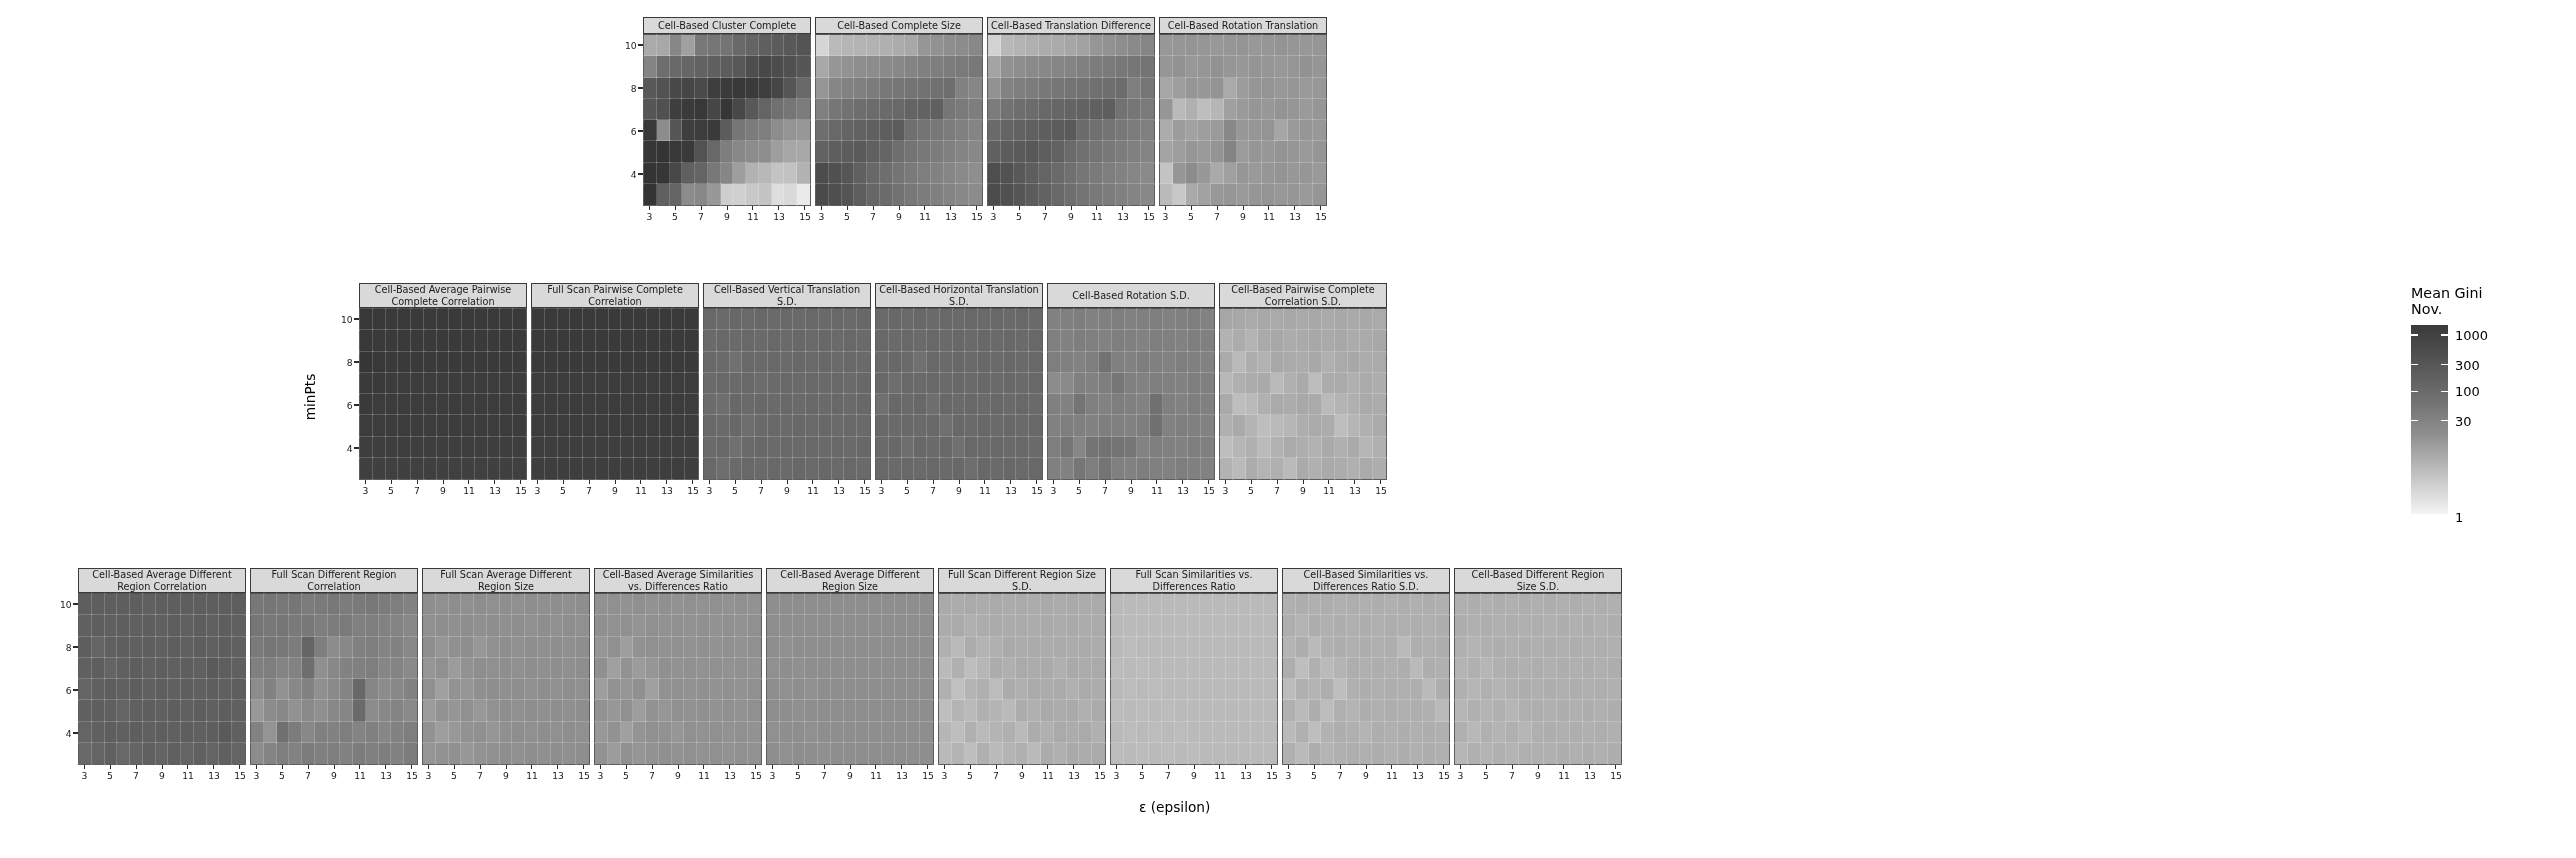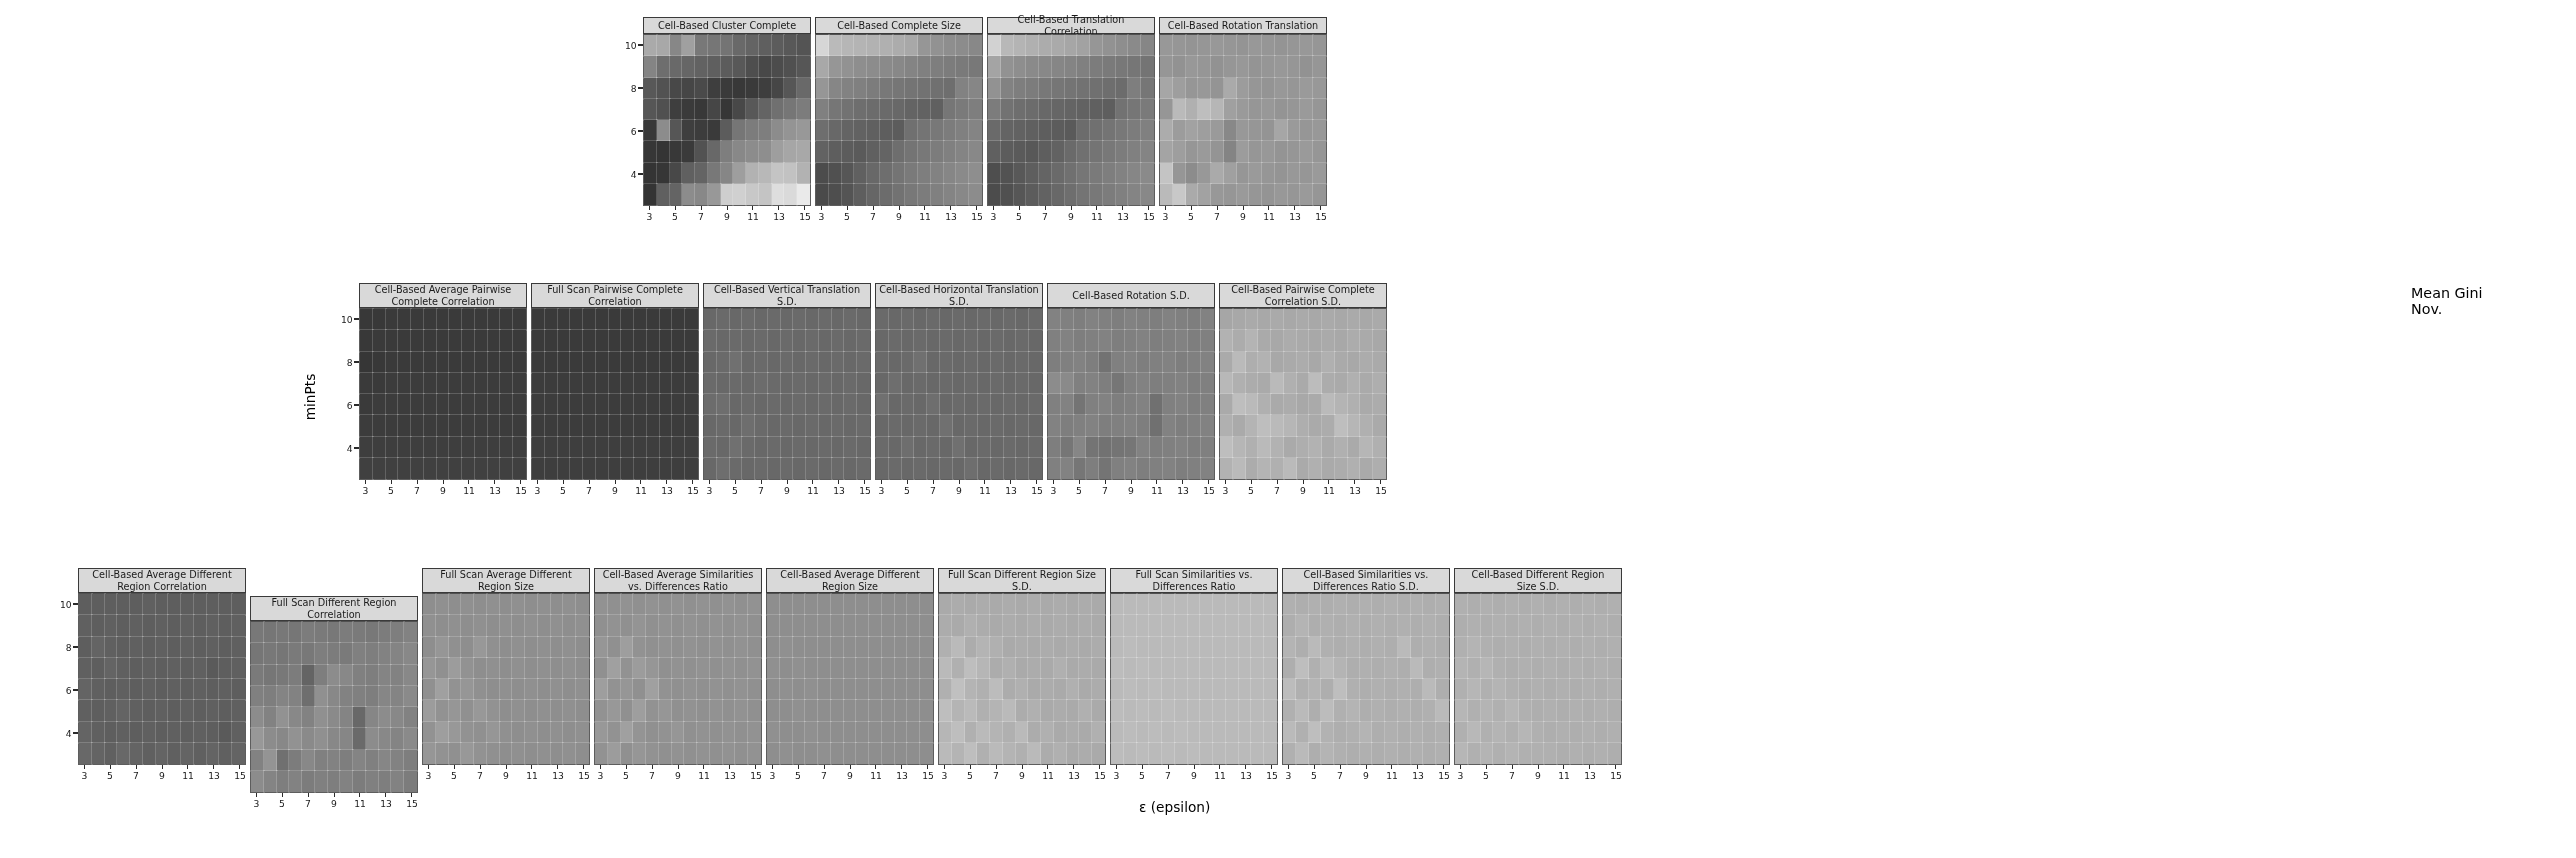--- a/index.html
+++ b/index.html
@@ -326,21 +326,21 @@
           <div class="xlab" style="left: 84px;">9</div>
           <div class="xtick" style="left: 109px;"></div>
           <div class="xlab" style="left: 110px;">11</div>
           <div class="xtick" style="left: 135px;"></div>
           <div class="xlab" style="left: 136px;">13</div>
           <div class="xtick" style="left: 161px;"></div>
           <div class="xlab" style="left: 162px;">15</div>
         </div>
       </div>
       <div class="panel" style="width: 168px; margin-left: 4px;">
-        <div class="strip" style="height: 17px;">Cell-Based Translation Correlation</div>
+        <div class="strip" style="height: 17px;">Cell-Based Translation Difference</div>
         <div class="plotwrap" style="height: 172px;">
           <div class="grid" style="height: 172px;">
             <div class="cell" style="background: rgb(210, 210, 210);"></div>
             <div class="cell" style="background: rgb(184, 184, 184);"></div>
             <div class="cell" style="background: rgb(180, 180, 180);"></div>
             <div class="cell" style="background: rgb(176, 176, 176);"></div>
             <div class="cell" style="background: rgb(172, 172, 172);"></div>
             <div class="cell" style="background: rgb(170, 170, 170);"></div>
             <div class="cell" style="background: rgb(166, 166, 166);"></div>
             <div class="cell" style="background: rgb(162, 162, 162);"></div>
@@ -1494,21 +1494,21 @@
           <div class="xtick" style="left: 84px;"></div>
           <div class="xlab" style="left: 84px;">9</div>
           <div class="xtick" style="left: 109px;"></div>
           <div class="xlab" style="left: 110px;">11</div>
           <div class="xtick" style="left: 135px;"></div>
           <div class="xlab" style="left: 136px;">13</div>
           <div class="xtick" style="left: 161px;"></div>
           <div class="xlab" style="left: 162px;">15</div>
         </div>
       </div>
-      <div class="panel" style="width: 168px; margin-left: 4px; margin-top: 28px;">
+      <div class="panel" style="width: 168px; margin-left: 4px;">
         <div class="strip" style="height: 25px;">Full Scan Different Region<br>Correlation</div>
         <div class="plotwrap" style="height: 172px;">
           <div class="grid" style="height: 172px;">
             <div class="cell" style="background: rgb(120, 120, 120);"></div>
             <div class="cell" style="background: rgb(118, 118, 118);"></div>
             <div class="cell" style="background: rgb(120, 120, 120);"></div>
             <div class="cell" style="background: rgb(118, 118, 118);"></div>
             <div class="cell" style="background: rgb(124, 124, 124);"></div>
             <div class="cell" style="background: rgb(122, 122, 122);"></div>
             <div class="cell" style="background: rgb(120, 120, 120);"></div>
@@ -2518,16 +2518,32 @@
         </div>
       </div>
     </div>
 
   <div class="ytitle" style="left:270px;top:389px;width:80px;text-align:center;">minPts</div>
   <div class="xtitle" style="left:1139px;top:799px;">ε  (epsilon)</div>
 
   <div class="legend" style="left:2411px;top:285px;">
     <div class="legend-title">Mean Gini
 Nov.</div>
+    <div class="legend-body" id="legend-body" style="height:195px;">
+      <div class="legend-bar"></div>
+    <div class="legend-tick" style="top: 9.4px;"></div>
+        <div class="legend-tick r" style="top: 9.4px; left: 30px;"></div>
+        <div class="legend-lab" style="top: 10.3px;">1000</div>
+        <div class="legend-tick" style="top: 39px;"></div>
+        <div class="legend-tick r" style="top: 39px; left: 30px;"></div>
+        <div class="legend-lab" style="top: 40px;">300</div>
+        <div class="legend-tick" style="top: 66px;"></div>
+        <div class="legend-tick r" style="top: 66px; left: 30px;"></div>
+        <div class="legend-lab" style="top: 66px;">100</div>
+        <div class="legend-tick" style="top: 95px;"></div>
+        <div class="legend-tick r" style="top: 95px; left: 30px;"></div>
+        <div class="legend-lab" style="top: 96px;">30</div>
+        <div class="legend-lab" style="top: 192px;">1</div>
+      </div>
   </div>
 
 </div>
 
 
 </body></html>

